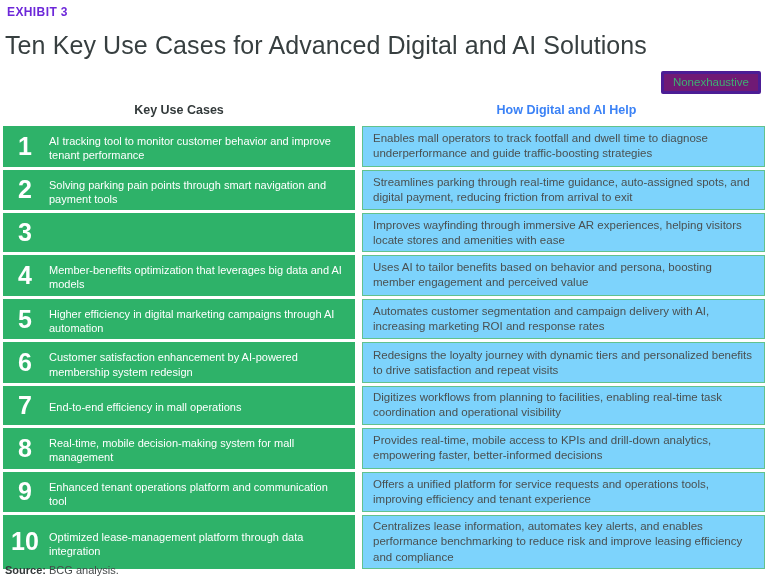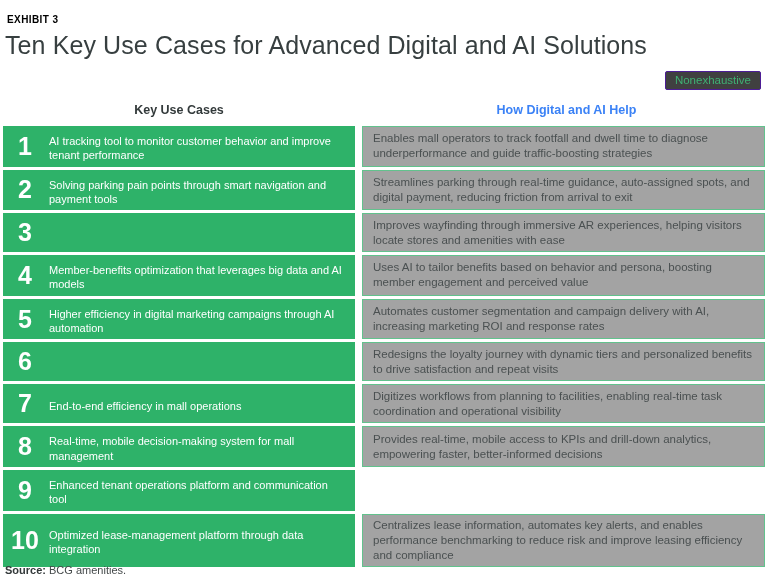--- a/index.html
+++ b/index.html
@@ -7,39 +7,39 @@
   body {
     width: 768px; height: 583px;
     font-family: "Liberation Sans", sans-serif;
     position: relative;
     overflow: hidden;
     color: #3a4142;
   }
   .wrapper { position: absolute; inset: 0; }
 
   .exhibit-label {
-    position: absolute; top: 14px; left: 7px;
-    font-size: 10px; font-weight: bold;
+    position: absolute; top: 5px; left: 7px;
+    font-size: 12px; font-weight: bold;
     letter-spacing: 0.4px;
-    color: #000000;
+    color: #6d28d9;
   }
   .title {
     position: absolute; top: 31px; left: 5px;
     font-size: 25px; font-weight: 400;
     color: #373f40;
     letter-spacing: 0.1px;
   }
   .badge {
     position: absolute; top: 71px; right: 7px;
     font-size: 11.5px;
     color: #3fb073;
-    border: 1px solid #4c1d95;
+    border: 3px solid #4c1d95;
     border-radius: 2px;
     padding: 2px 9px 3px 9px;
-    background: #404040;
+    background: #701a75;
   }
 
   .col-headers {
     position: absolute; top: 103px; left: 3px; right: 11px;
     display: flex; gap: 21px;
   }
   .col-headers .h-left {
     width: 352px; text-align: center;
     font-size: 12.5px; font-weight: bold; color: #333a3b;
   }
@@ -63,21 +63,21 @@
     padding-left: 2px;
   }
   .use-case-text {
     font-size: 11px; line-height: 1.3;
     color: #ffffff;
     padding: 8px 10px 4px 4px;
   }
   .cell-right {
     flex: 1; min-height: 39px;
     border: 1px solid #62c28d;
-    background: #a3a3a3;
+    background: #7dd3fc;
     display: flex; align-items: center;
     padding: 3px 10px;
   }
   .help-text {
     font-size: 11.5px; line-height: 1.32;
     color: #4a5051;
   }
 
   .footer {
     position: absolute; left: 5px; top: 564px;
@@ -144,20 +144,21 @@
       <div class="use-case-text">Higher efficiency in digital marketing campaigns through AI automation</div>
     </div>
     <div class="cell-right">
       <span class="help-text">Automates customer segmentation and campaign delivery with AI, increasing marketing ROI and response rates</span>
     </div>
   </div>
 
   <div class="row">
     <div class="cell-left">
       <div class="num">6</div>
+      <div class="use-case-text">Customer satisfaction enhancement by AI-powered membership system redesign</div>
     </div>
     <div class="cell-right">
       <span class="help-text">Redesigns the loyalty journey with dynamic tiers and personalized benefits to drive satisfaction and repeat visits</span>
     </div>
   </div>
 
   <div class="row">
     <div class="cell-left">
       <div class="num">7</div>
       <div class="use-case-text">End-to-end efficiency in mall operations</div>
@@ -175,29 +176,32 @@
     <div class="cell-right">
       <span class="help-text">Provides real-time, mobile access to KPIs and drill-down analytics, empowering faster, better-informed decisions</span>
     </div>
   </div>
 
   <div class="row">
     <div class="cell-left">
       <div class="num">9</div>
       <div class="use-case-text">Enhanced tenant operations platform and communication tool</div>
     </div>
+    <div class="cell-right">
+      <span class="help-text">Offers a unified platform for service requests and operations tools, improving efficiency and tenant experience</span>
+    </div>
   </div>
 
   <div class="row">
     <div class="cell-left">
       <div class="num">10</div>
       <div class="use-case-text">Optimized lease-management platform through data integration</div>
     </div>
     <div class="cell-right">
       <span class="help-text">Centralizes lease information, automates key alerts, and enables performance benchmarking to reduce risk and improve leasing efficiency and compliance</span>
     </div>
   </div>
 </div>
 
   <div class="footer">
-    <span class="src-label">Source:</span><span> BCG amenities.</span>
+    <span class="src-label">Source:</span><span> BCG analysis.</span>
   </div>
 </div>
 
 </body></html>

